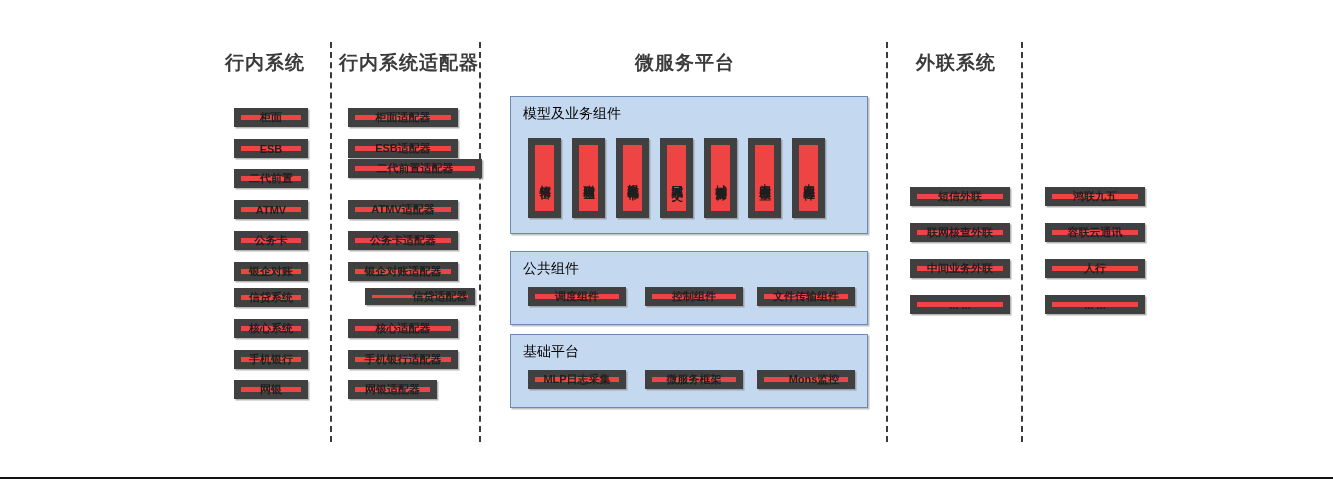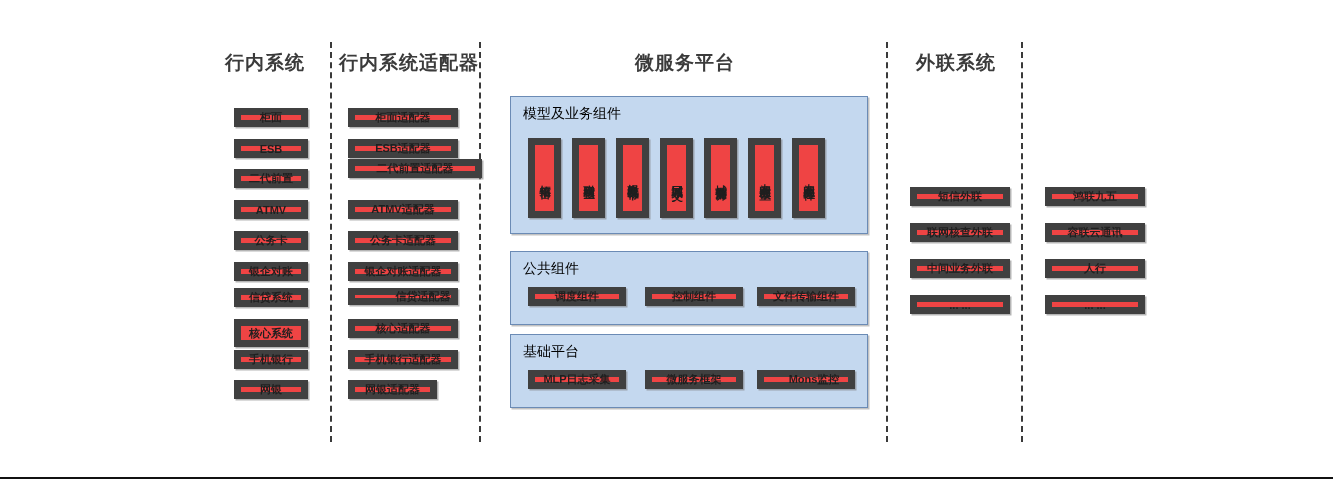--- a/index.html
+++ b/index.html
@@ -110,31 +110,31 @@
   <div class="col-title" style="left:896px; top:50px; width:120px;">外联系统</div>
 
 
   <div class="node" style="left:234px; top:108px; width:74px; height:19px;">柜面</div>
   <div class="node" style="left:234px; top:139px; width:74px; height:19px;">ESB</div>
   <div class="node" style="left:234px; top:169px; width:74px; height:19px;">二代前置</div>
   <div class="node" style="left:234px; top:200px; width:74px; height:19px;">ATMV</div>
   <div class="node" style="left:234px; top:231px; width:74px; height:19px;">公务卡</div>
   <div class="node" style="left:234px; top:262px; width:74px; height:19px;">银企对账</div>
   <div class="node" style="left:234px; top:288px; width:74px; height:19px;">信贷系统</div>
-  <div class="node" style="left:234px; top:319px; width:74px; height:28px;">核心系统</div>
+  <div class="node" style="left:234px; top:319px; width:74px; height:19px;">核心系统</div>
   <div class="node" style="left:234px; top:350px; width:74px; height:19px;">手机银行</div>
   <div class="node" style="left:234px; top:380px; width:74px; height:19px;">网银</div>
 
   <div class="node" style="left:348px; top:108px; width:110px; height:19px;">柜面适配器</div>
   <div class="node" style="left:348px; top:139px; width:110px; height:19px;">ESB适配器</div>
   <div class="node" style="left:348px; top:159px; width:134px; height:19px;">二代前置适配器</div>
   <div class="node" style="left:348px; top:200px; width:110px; height:19px;">ATMV适配器</div>
   <div class="node" style="left:348px; top:231px; width:110px; height:19px;">公务卡适配器</div>
   <div class="node" style="left:348px; top:262px; width:110px; height:19px;">银企对账适配器</div>
-  <div class="node" style="left:348px; top:288px; width:110px; height:17px;padding-left:40px;">信贷适配器</div>
+  <div class="node" style="left:365px; top:288px; width:110px; height:17px;padding-left:40px;">信贷适配器</div>
   <div class="node" style="left:348px; top:319px; width:110px; height:19px;">核心适配器</div>
   <div class="node" style="left:348px; top:350px; width:110px; height:19px;">手机银行适配器</div>
   <div class="node" style="left:348px; top:380px; width:89px; height:19px;">网银适配器</div>
 
   <div class="panel" style="left:510px; top:96px; width:358px; height:138px;">
     <div class="panel-title">模型及业务组件</div>
   </div>
   <div class="node vertical" style="left:528px; top:138px; width:33px; height:80px;">短信平台</div>
   <div class="node vertical" style="left:572px; top:138px; width:33px; height:80px;">联网核查</div>
   <div class="node vertical" style="left:616px; top:138px; width:33px; height:80px;">银联及银行卡</div>

